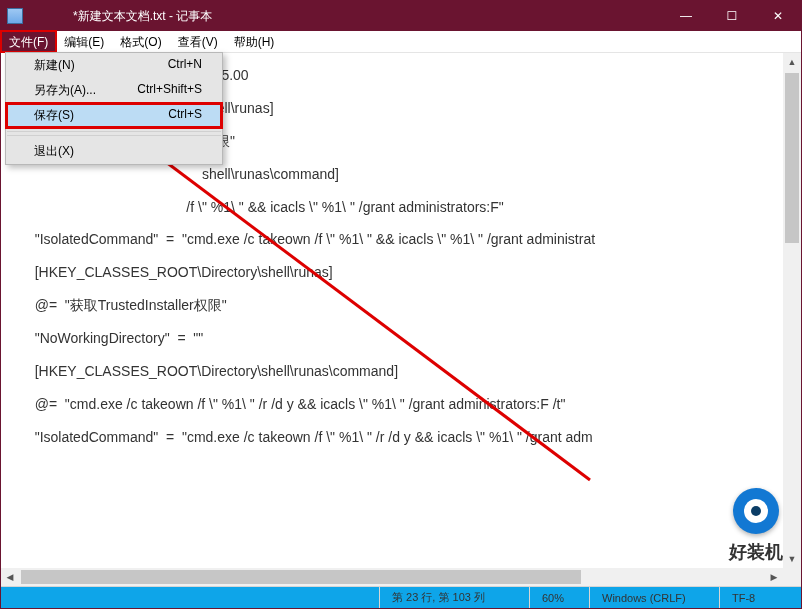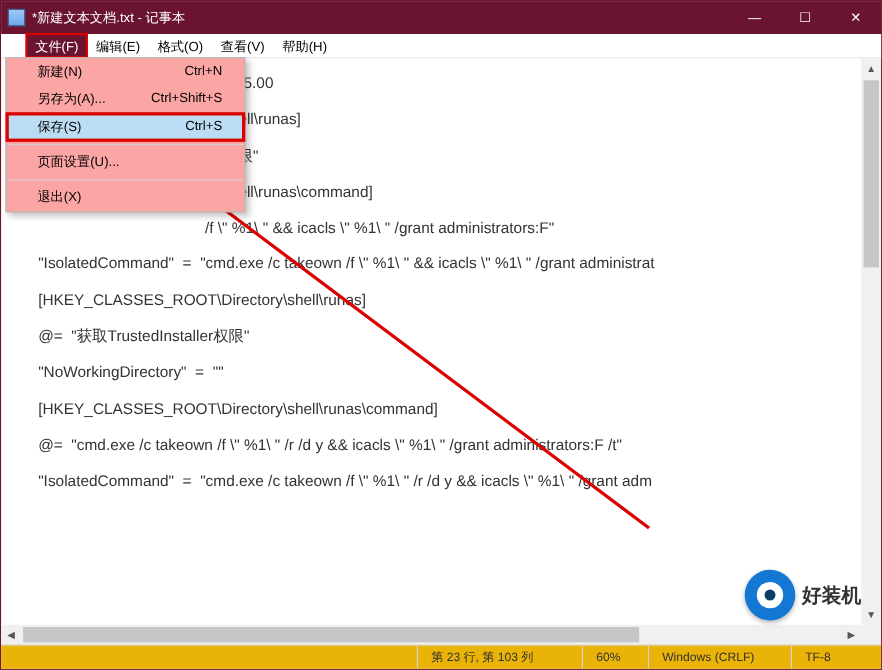--- a/index.html
+++ b/index.html
@@ -1,45 +1,45 @@
 <!DOCTYPE html>
 <html><head>
 <meta charset="utf-8">
 <style>
   * { box-sizing: border-box; margin: 0; padding: 0; }
   html, body { width: 802px; height: 609px; overflow: hidden; font-family: "Microsoft YaHei", "Segoe UI", Arial, sans-serif; background: #fff; }
   .window { width: 802px; height: 609px; display: flex; flex-direction: column; border: 1px solid #6a1430; }
-  .titlebar { height: 30px; background: #6a1430; color: #fff; display: flex; align-items: center; font-size: 12px; }
+  .titlebar { height: 30px; background: #6a1430; color: #fff; display: flex; align-items: center; font-size: 12px; gap: 44px; }
   .titlebar .icon { width: 16px; height: 16px; margin: 0 6px; background: linear-gradient(#9ec8f3,#6ea9e8); border: 1px solid #3b6d9e; }
   .titlebar .title { flex: 1; }
   .winbtns { display: flex; height: 100%; }
   .winbtn { width: 46px; display:flex; align-items:center; justify-content:center; cursor:default; font-size:12px; }
   .menubar { height: 22px; background:#fff; border-bottom:1px solid #e5e5e5; display:flex; font-size:12px; color:#000; position:relative; z-index:10;}
   .menuitem { padding: 3px 8px; cursor:default; }
   .menuitem.active { background:#6a1430; color:#fff; }
-  .menuitem.boxed { outline:2px solid #d00; outline-offset:-1px;margin-left:23px;}
-  .dropdown { position:absolute; top:52px; left:5px; width:218px; background:#fca5a5; border:1px solid #b8b8b8; box-shadow:3px 3px 6px rgba(0,0,0,.25); z-index:20; font-size:12px; }
+  .menuitem.boxed { outline:2px solid #d00; outline-offset:-1px;}
+  .dropdown { position:absolute; top:52px; left:5px; width:218px; background:#e5e5e5; border:1px solid #b8b8b8; box-shadow:3px 3px 6px rgba(0,0,0,.25); z-index:20; font-size:12px; }
   .dropitem { display:flex; justify-content:space-between; padding:4px 20px 4px 28px; cursor:default; position:relative; }
   .dropitem.highlight { background:#bcdcf4; outline:3px solid #d00; outline-offset:-2px; }
   .dropsep { height:1px; background:#d0d0d0; margin:3px 1px; }
   .editor { flex:1; position:relative; overflow:hidden; }
   .content { position:absolute; inset:0 18px 18px 0; padding:6px 8px 6px 22px; font-size:14px; line-height:2.35; color:#333; white-space:pre; overflow:hidden; font-family:"Microsoft YaHei",Arial,sans-serif;}
   .vscroll { position:absolute; right:0; top:0; bottom:18px; width:18px; background:#f0f0f0; display:flex; flex-direction:column; }
   .hscroll { position:absolute; left:0; right:18px; bottom:0; height:18px; background:#f0f0f0; display:flex; }
   .sbtn { width:18px;height:18px; display:flex;align-items:center;justify-content:center; color:#555; font-size:9px;}
   .vtrack { flex:1; position:relative; }
   .vthumb { position:absolute; left:2px; right:2px; top:2px; height:170px; background:#c6c6c6; }
   .htrack { flex:1; position:relative; }
   .hthumb { position:absolute; top:2px; bottom:2px; left:2px; width:560px; background:#c6c6c6; }
   .corner { position:absolute; right:0; bottom:0; width:18px;height:18px; background:#f0f0f0;}
-  .statusbar { height:22px; border-top:1px solid #d5d5d5; background:#eab308; display:flex; font-size:11px; color:#333;padding-left:28px;}
+  .statusbar { height:22px; border-top:1px solid #d5d5d5; background:#0ea5e9; display:flex; font-size:11px; color:#333;padding-left:28px;}
   .statusbar .cell { border-left:1px solid #d5d5d5; padding:3px 12px; display:flex; align-items:center;}
   .statusbar .grow { flex:1; border-left:none;}
   .arrow-svg { position:absolute; inset:0; pointer-events:none; z-index:15; }
-  .watermark { position:absolute; right:18px; bottom:22px; display:flex; align-items:center; gap:6px; z-index:30;}
+  .watermark { position:absolute; right:18px; bottom:22px; display:flex; align-items:center; gap:6px; z-index:30;flex-direction:column;}
   .wm-badge { width:46px;height:46px; border-radius:50%; background:#1278d3; display:flex;align-items:center;justify-content:center; box-shadow:0 2px 5px rgba(0,0,0,.3);}
   .wm-inner { width:24px;height:24px;border-radius:50%; background:#fff; display:flex;align-items:center;justify-content:center;}
   .wm-dot { width:10px;height:10px;border-radius:50%; background:#0b3d66;}
   .wm-text { font-size:18px; font-weight:700; color:#333; }
 </style>
 </head>
 <body>
 
 <div class="window">
   <div class="titlebar">
@@ -114,24 +114,20 @@
     </div>
     <div class="dropitem">
       <span>另存为(A)...</span>
       <span>Ctrl+Shift+S</span>
     </div>
     <div class="dropitem highlight">
       <span>保存(S)</span>
       <span>Ctrl+S</span>
     </div>
     <div class="dropsep"></div>
-    <div class="dropitem">
-      <span>页面设置(U)...</span>
-      <span></span>
-    </div>
     <div class="dropsep"></div>
     <div class="dropitem">
       <span>退出(X)</span>
       <span></span>
     </div>
   </div>
 
 <svg class="arrow-svg" width="802" height="609">
   <defs>
       <marker id="ah" markerWidth="12" markerHeight="12" refX="2" refY="5" orient="auto">

